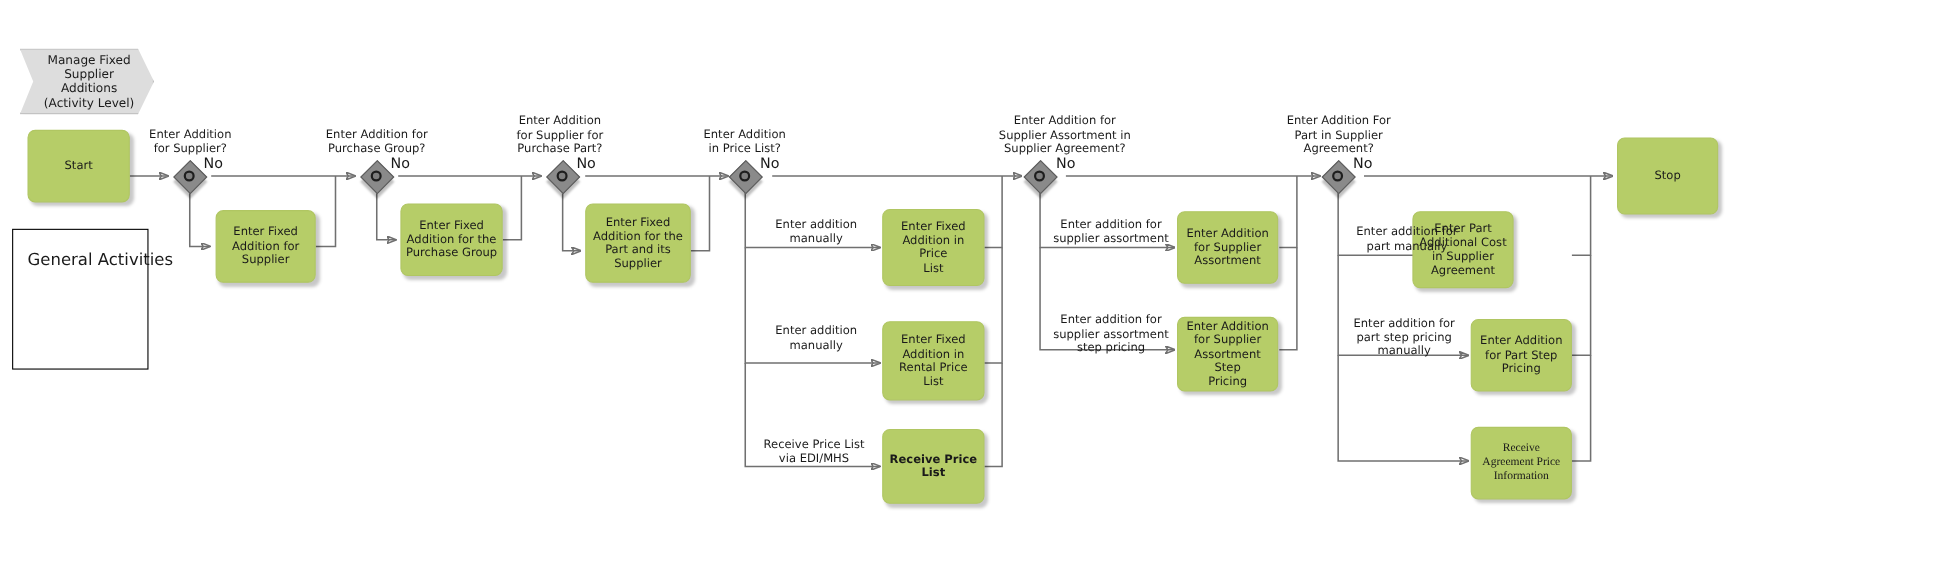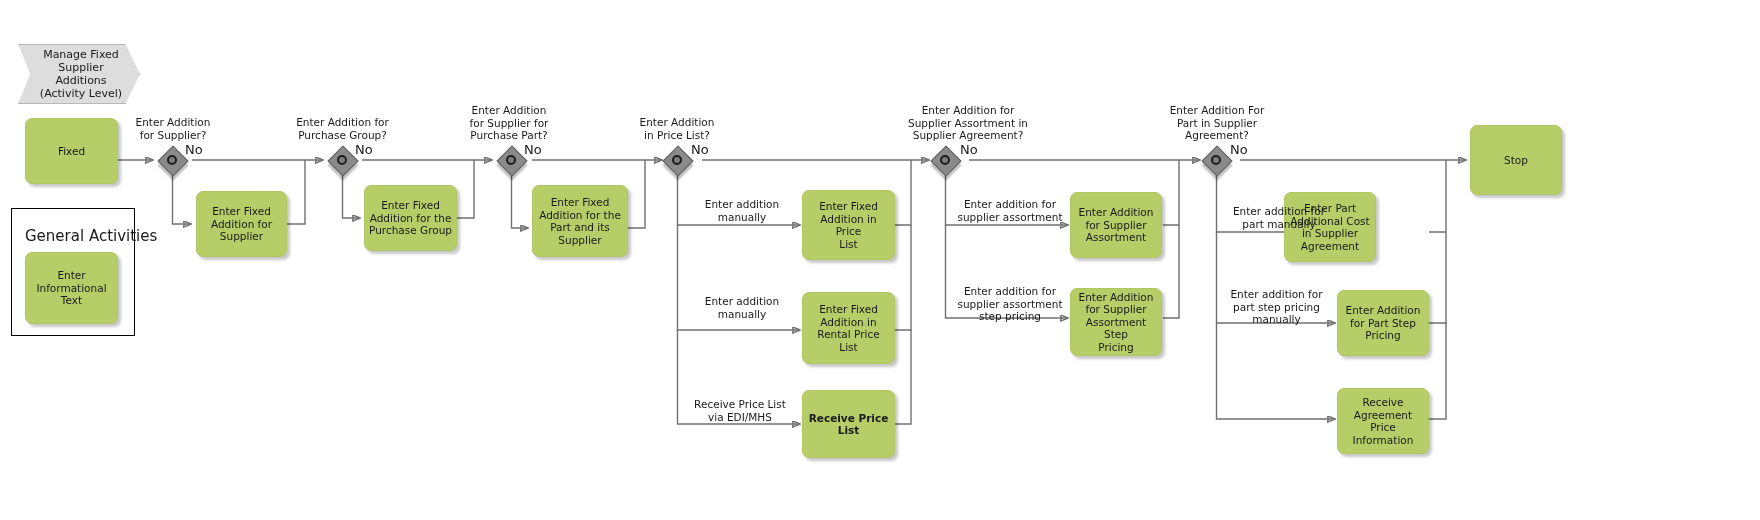--- a/index.html
+++ b/index.html
@@ -189,34 +189,29 @@
   </svg>
 
   <div class="banner" style="left:18px; top:14px; width:122px; height:60px;">
     <span style="white-space:pre-line;">Manage Fixed
 Supplier
 Additions
 (Activity Level)</span>
   </div>
 
   <div class="node" style="left:25px; top:118px; width:93px; height:66px;">
-    <span style="white-space:pre-line;">Fixed</span>
+    <span style="white-space:pre-line;">Start</span>
   </div>
 
   <div class="node" style="left:1470px; top:125px; width:92px; height:70px;">
     <span style="white-space:pre-line;">Stop</span>
   </div>
 
   <div class="group" style="left:11px; top:208px; width:124px; height:128px;"></div>
   <div class="group-title" style="left:25px; top:230px;">General Activities</div>
-  <div class="node" style="left:25px; top:252px; width:93px; height:72px;">
-    <span style="white-space:pre-line;">Enter
-Informational
-Text</span>
-  </div>
 
   <div class="gateway" style="left:159px; top:147px;">
     <div class="dia"></div>
     <div class="ring"></div>
   </div>
   <div class="question" style="left:108px; top:116px; width:130px;">Enter Addition
 for Supplier?</div>
   <div class="no-label" style="left:185px; top:144px;">No</div>
 
   <div class="gateway" style="left:329px; top:147px;">
@@ -317,21 +312,21 @@
 in Supplier
 Agreement</span>
   </div>
 
   <div class="node" style="left:1337px; top:290px; width:92px; height:66px;">
     <span style="white-space:pre-line;">Enter Addition
 for Part Step
 Pricing</span>
   </div>
 
-  <div class="node" style="left:1337px; top:388px; width:92px; height:66px;">
+  <div class="node" style="left:1337px; top:388px; width:92px; height:66px;font-family:Liberation Serif, serif;">
     <span style="white-space:pre-line;">Receive
 Agreement Price
 Information</span>
   </div>
 
   <div class="label" style="left:686px; top:198px; width:112px;">Enter addition
 manually</div>
   <div class="label" style="left:686px; top:295px; width:112px;">Enter addition
 manually</div>
   <div class="label" style="left:682px; top:398px; width:116px;">Receive Price List

